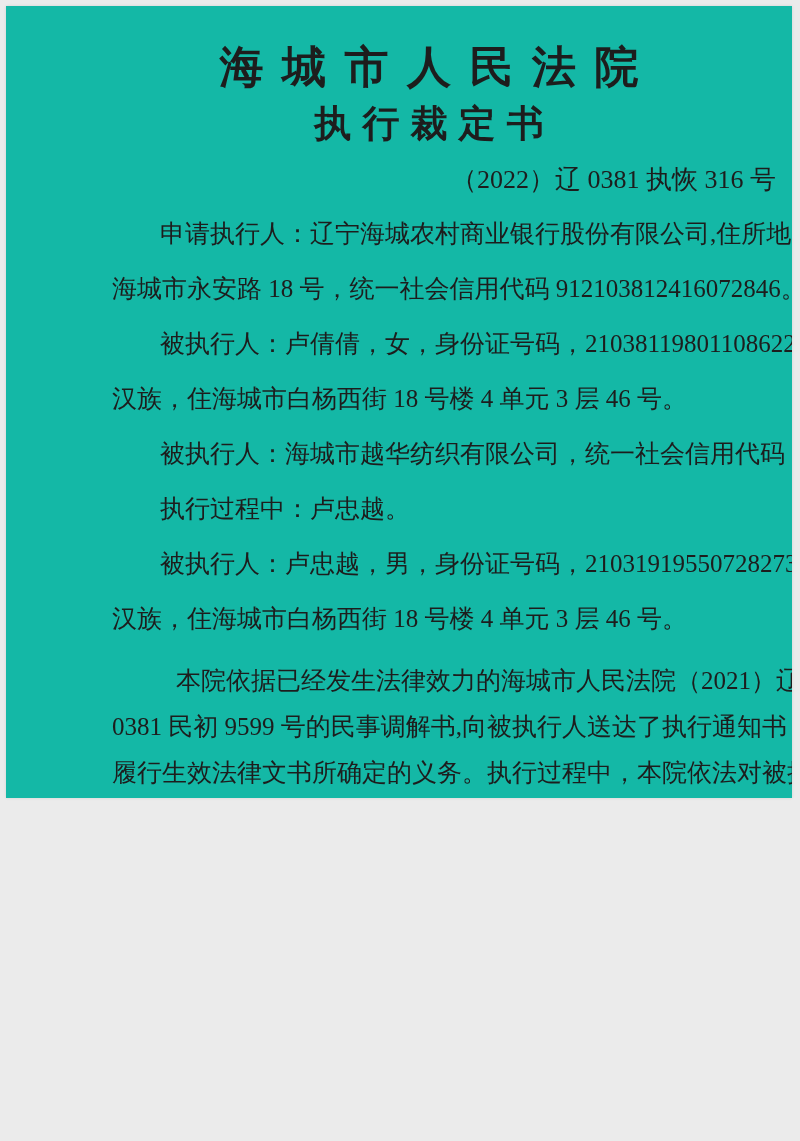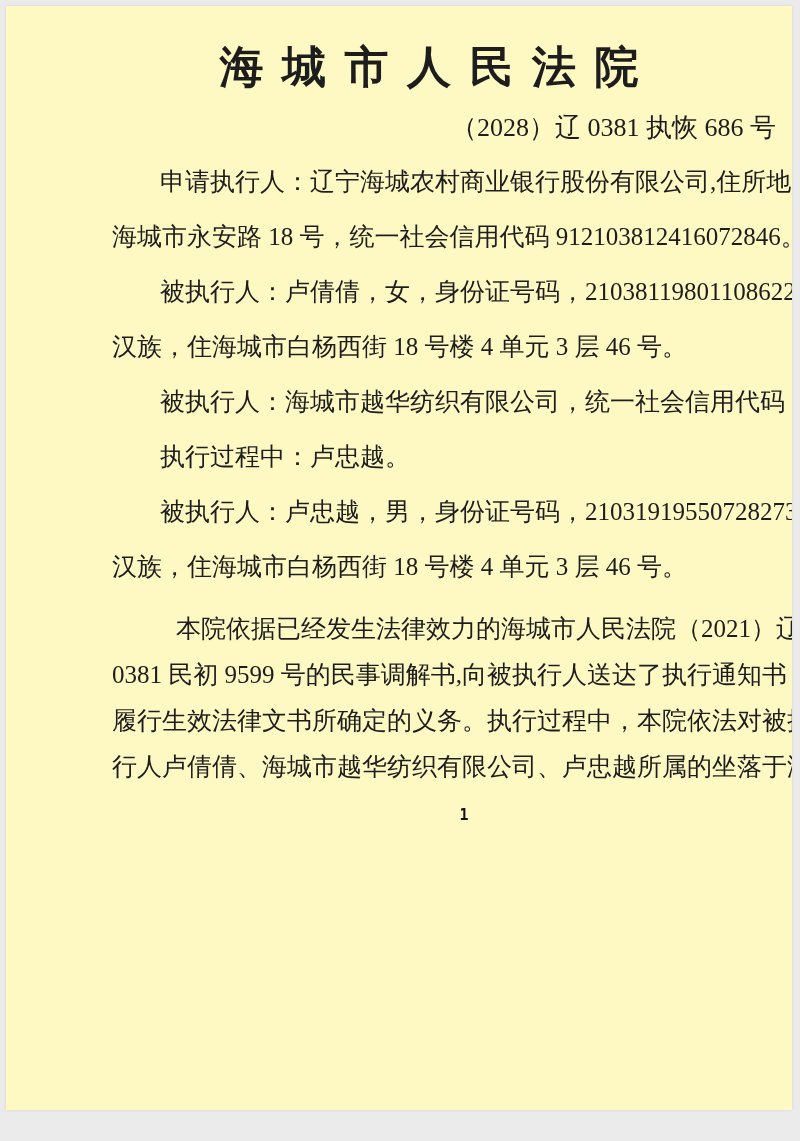--- a/index.html
+++ b/index.html
@@ -10,22 +10,22 @@
   }
   .scan-frame {
     position: absolute;
     top: 0; left: 0;
     width: 800px; height: 1141px;
     background: #ebebeb;
   }
   .page {
     position: absolute;
     top: 6px; left: 6px;
-    width: 786px; height: 1104px;
-    background: #fef9c3;
+    width: 786px; height: 792px;
+    background: #14b8a6;
     box-shadow: 0 0 3px rgba(0,0,0,0.10);
     color: #1d1d1d;
     overflow: hidden;
   }
   .doc {
     padding: 34px 46px 0 106px;
   }
   .court-name {
     text-align: center;
     font-size: 44px;
@@ -77,21 +77,22 @@
   }
 </style>
 </head>
 <body>
 
 <div class="scan-frame">
   <div class="page">
     <div class="doc">
 
       <div class="court-name">海城市人民法院</div>
-      <div class="case-number">（2028）辽 0381 执恢 686 号</div>
+      <div class="doc-type">执行裁定书</div>
+      <div class="case-number">（2022）辽 0381 执恢 316 号</div>
 
       <div class="body-text">
 
         <div>
           <div class="ln ind1">申请执行人：辽宁海城农村商业银行股份有限公司,住所地：</div>
           <div class="ln">海城市永安路 18 号，统一社会信用代码 912103812416072846。</div>
         </div>
 
 
         <div>

